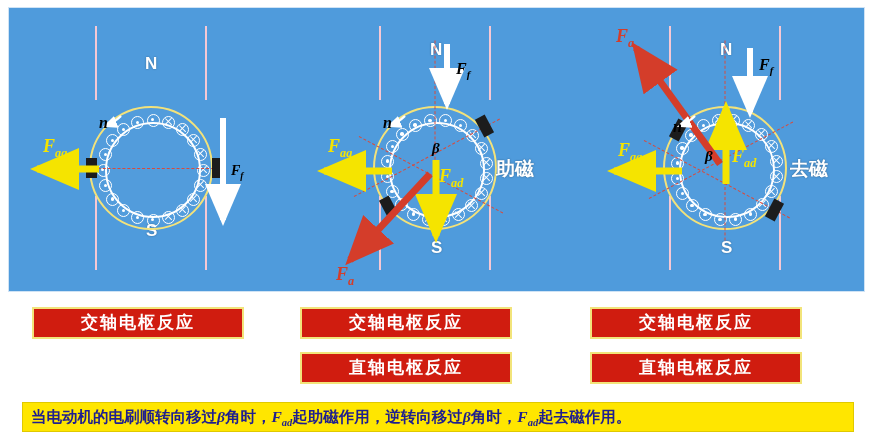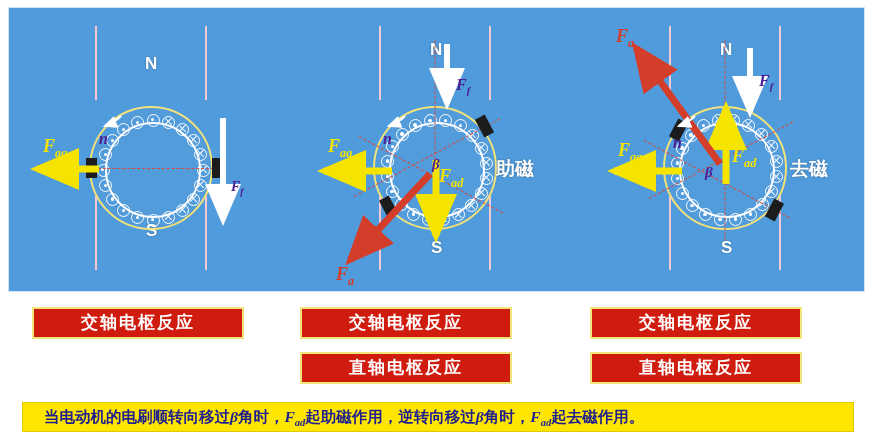--- a/index.html
+++ b/index.html
@@ -150,21 +150,21 @@
 
   .lbl {
     position: absolute;
     font-family: "Liberation Serif", serif;
     font-style: italic;
     font-weight: bold;
     white-space: nowrap;
   }
   .lbl-yellow { color: #f5e400; }
   .lbl-red { color: #d43d2a; }
-  .lbl-white { color: #4c1d95; margin-top: 16px; }
+  .lbl-white { color: #000000; }
   .lbl-sub {
     font-size: 0.68em;
     font-style: italic;
     vertical-align: sub;
   }
 
   .cn-label {
     position: absolute;
     color: #ffffff;
     font-family: "Liberation Sans", sans-serif;
@@ -197,21 +197,21 @@
     top: 402px;
     width: 832px;
     height: 30px;
     background: #ffe600;
     border: 1px solid #e0c900;
     box-sizing: border-box;
     color: #1f1f8f;
     font-weight: bold;
     font-size: 15.5px;
     line-height: 28px;
-    padding-left: 21px;
+    padding-left: 8px;
     font-family: "Liberation Sans", sans-serif;
     white-space: nowrap;
   }
   #bottom-bar i {
     font-family: "Liberation Serif", serif;
   }
 </style>
 </head>
 <body>
 

